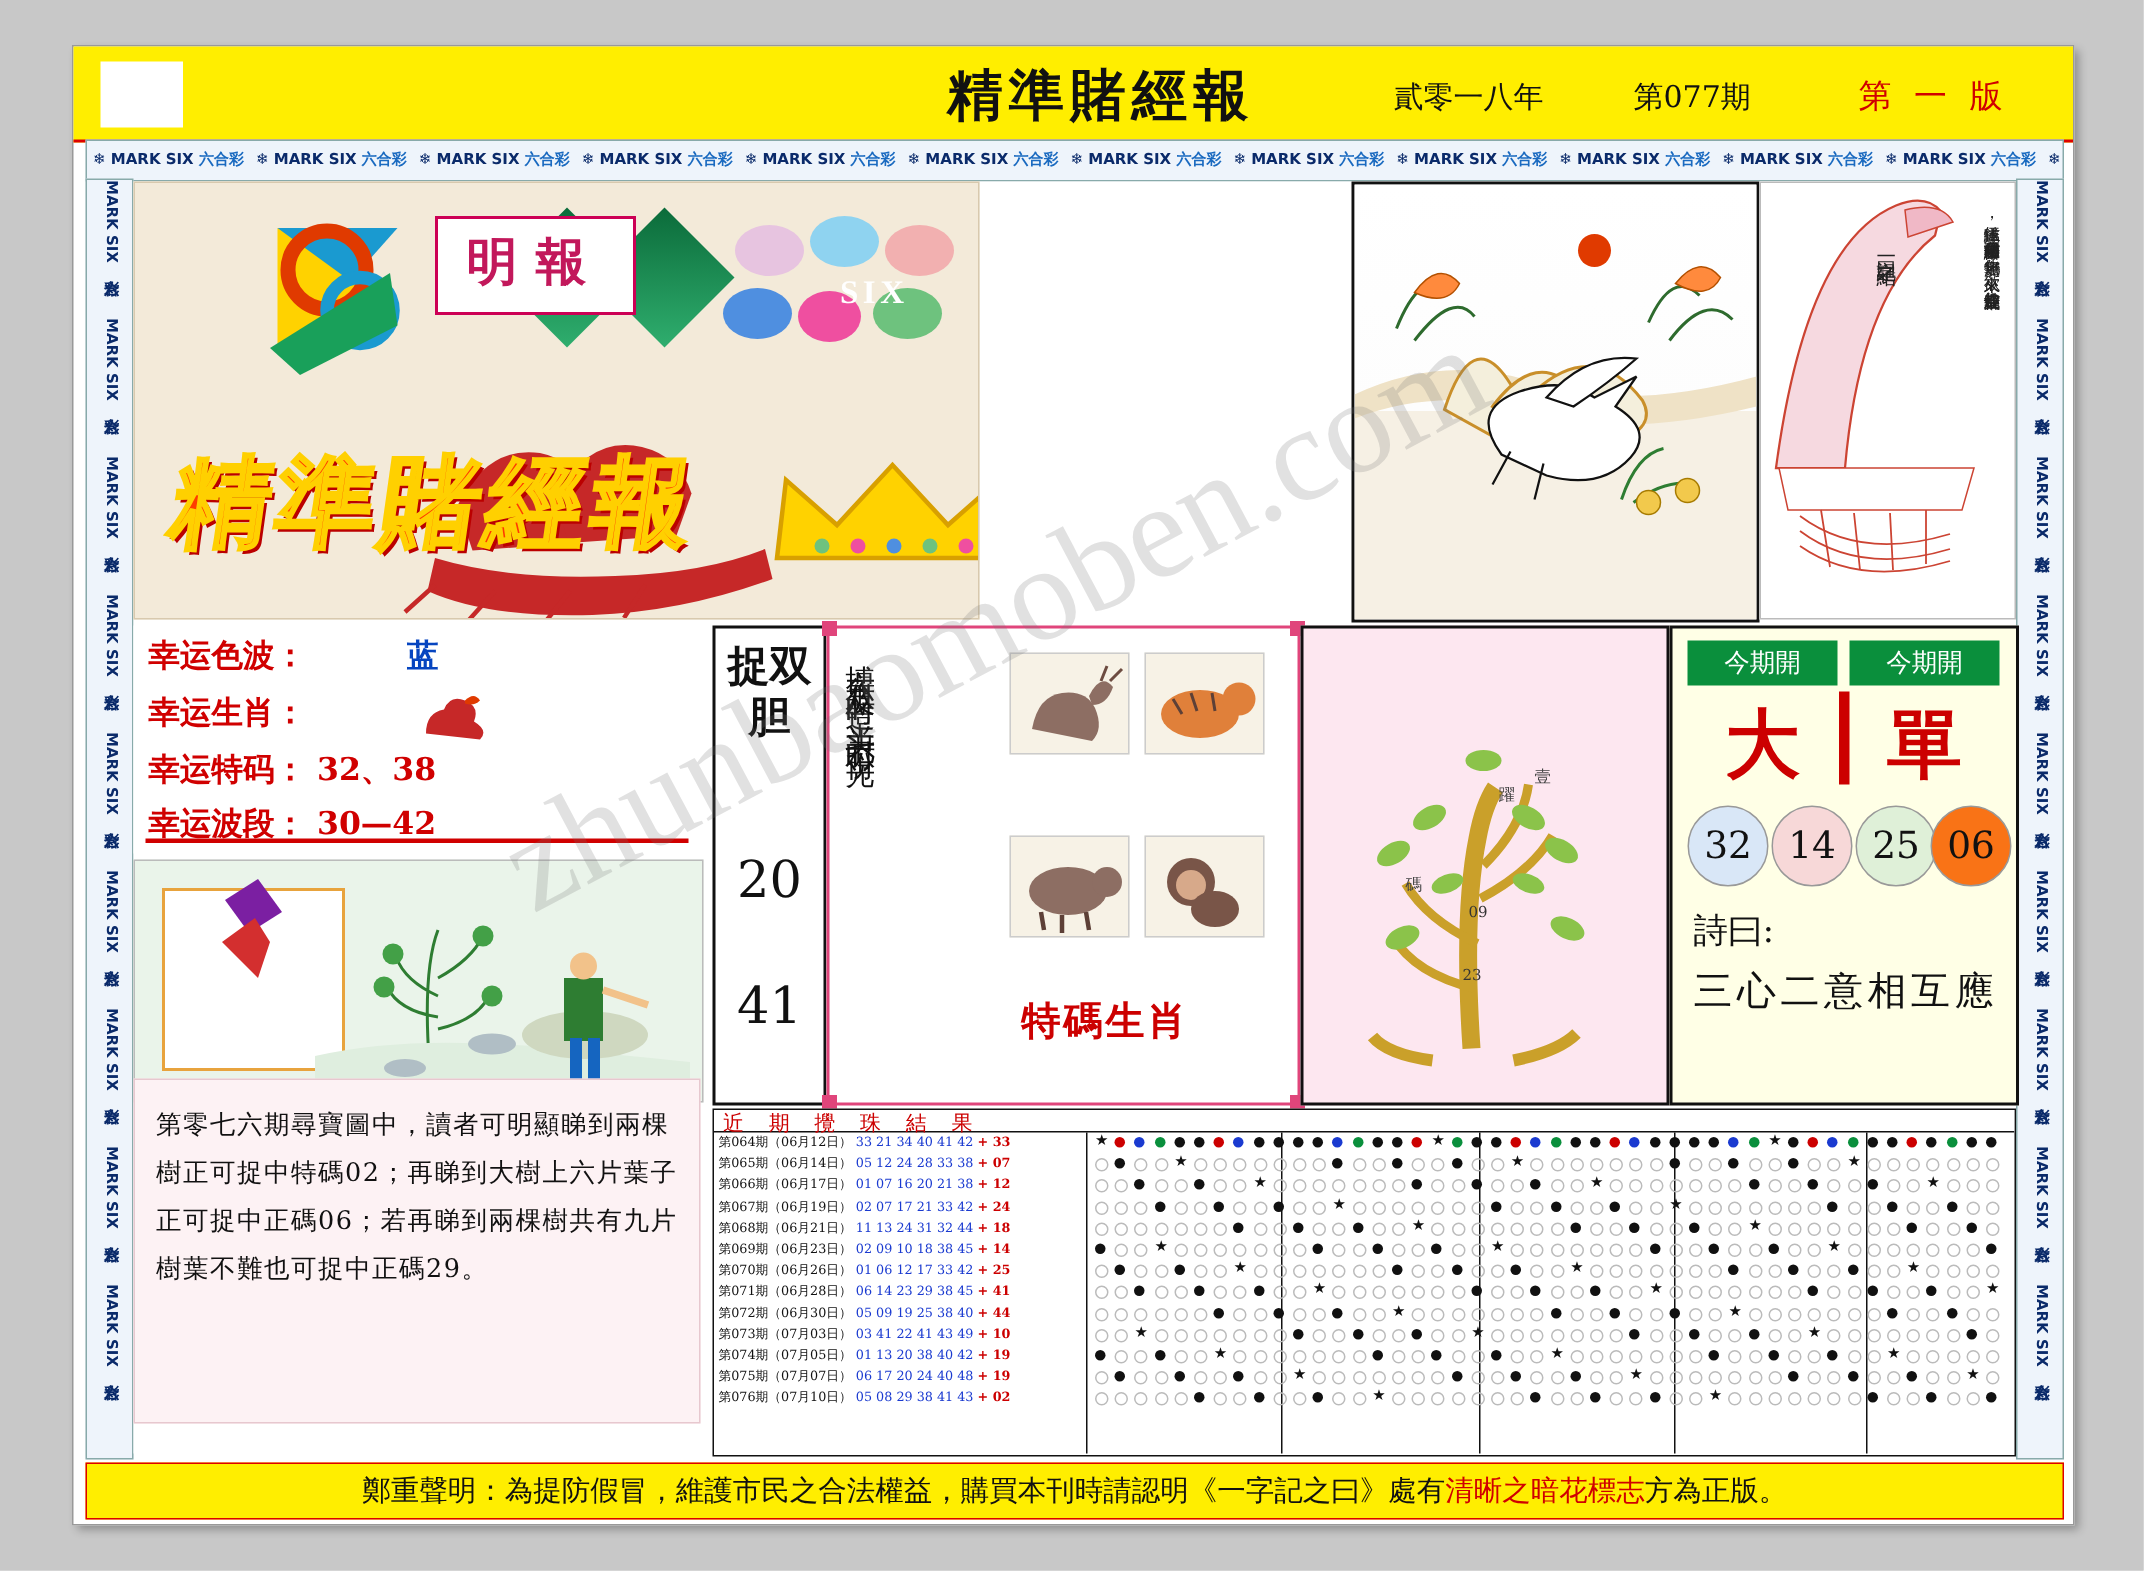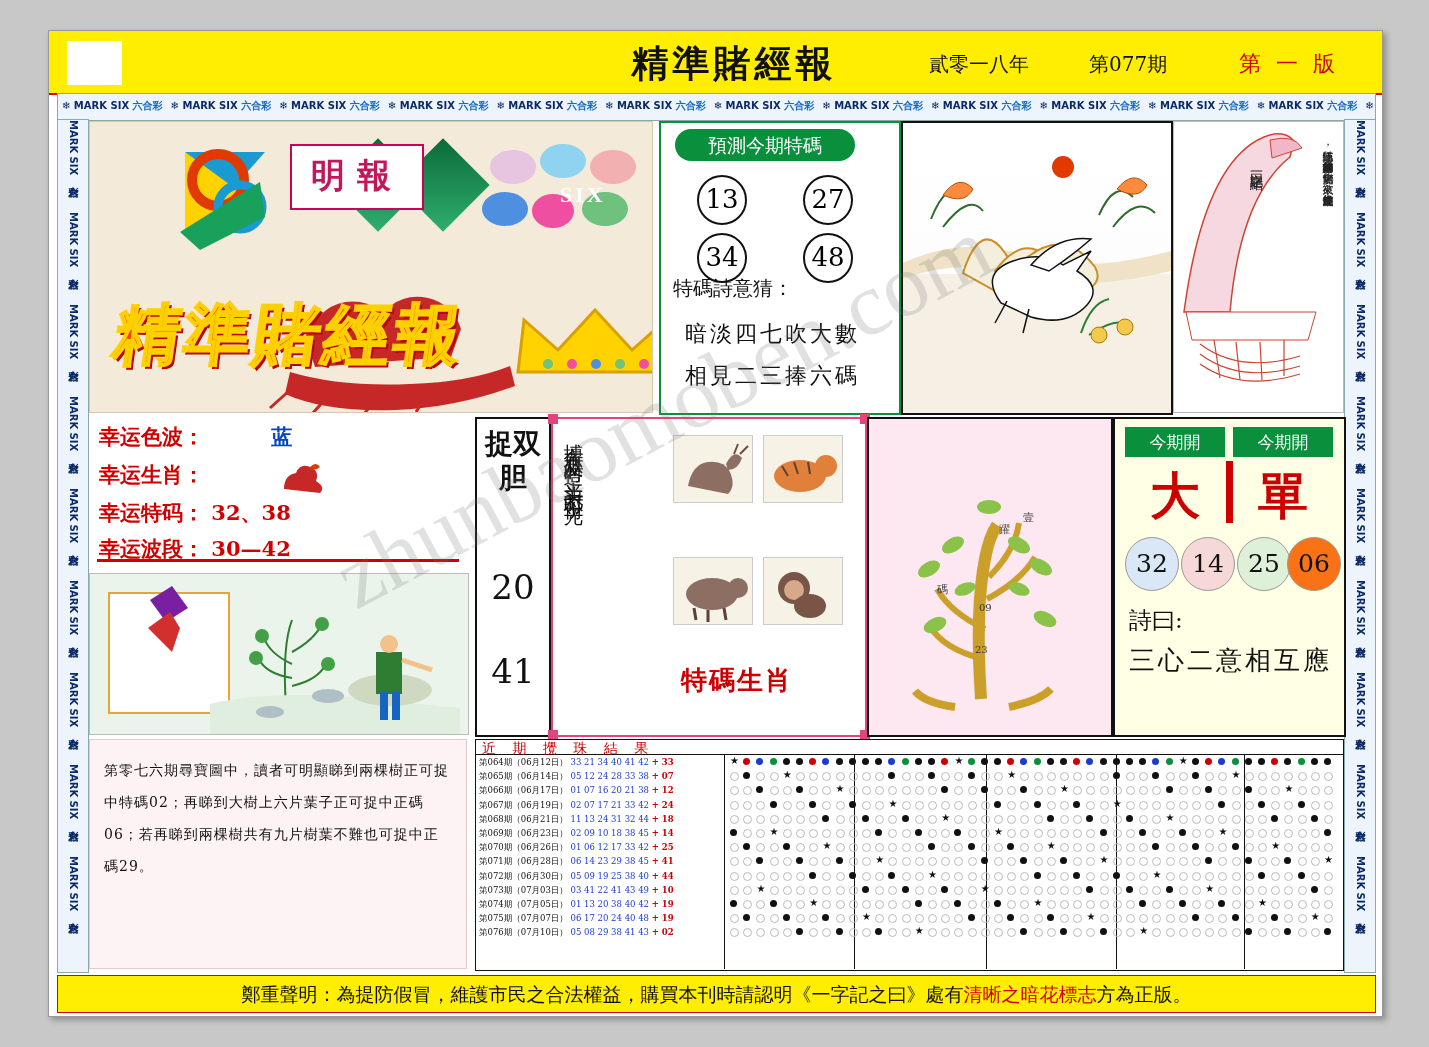--- a/index.html
+++ b/index.html
@@ -47,21 +47,21 @@
   
   .lucky{position:absolute;left:0;top:296px;width:378px;height:152px;background:#fff;}
   .lucky-row{position:absolute;left:10px;font-family:"DejaVu Serif",serif;font-size:21px;color:#d00000;font-weight:bold;white-space:nowrap;}
   .lucky-val{color:#d00000;}
   .lucky-blue{color:#0645c0;font-weight:bold;}
   .lucky-line{position:absolute;left:8px;top:142px;width:362px;height:3px;background:#d00000;}
   
   .paintbox{position:absolute;left:0;top:452px;width:378px;height:160px;background:#eaf4ea;border:1px solid #bbb;overflow:hidden;}
   .bookpage{position:absolute;left:18px;top:18px;width:118px;height:118px;background:#fff;border:2px solid #e8a33d;}
   
-  .btext{position:absolute;left:0;top:618px;width:378px;height:230px;background:#fdf2f4;border:1px solid #e7c8cf;padding:14px 14px 0 14px;box-sizing:border-box;font-family:"DejaVu Serif",serif;font-size:14px;line-height:32px;color:#111;letter-spacing:1px;}
+  .btext{position:absolute;left:0;top:598px;width:378px;height:230px;background:#fdf2f4;border:1px solid #e7c8cf;padding:14px 14px 0 14px;box-sizing:border-box;font-family:"DejaVu Serif",serif;font-size:17px;line-height:32px;color:#111;letter-spacing:1px;}
   
   .zsd{position:absolute;left:386px;top:296px;width:72px;height:316px;background:#fff;border:2px solid #111;}
   .zsd-t{position:absolute;left:8px;top:8px;width:56px;font-family:"DejaVu Serif",serif;font-size:28px;font-weight:bold;color:#111;line-height:34px;text-align:center;}
   .zsd-n{position:absolute;left:0;width:72px;text-align:center;font-family:"DejaVu Serif",serif;font-size:34px;color:#111;}
   
   .animals{position:absolute;left:462px;top:296px;width:312px;height:316px;background:#fff;border:2px solid #e0457b;}
   .poem{position:absolute;left:6px;top:8px;writing-mode:vertical-rl;font-family:"DejaVu Serif",serif;font-size:20px;color:#111;height:290px;line-height:30px;letter-spacing:4px;}
   .apic{position:absolute;width:78px;height:66px;background:#f7f2e6;border:1px solid #ccc;overflow:hidden;}
   .tmsx{position:absolute;left:128px;top:244px;font-family:"DejaVu Serif",serif;font-size:26px;font-weight:bold;color:#c00;letter-spacing:2px;}
   .corner{position:absolute;width:10px;height:10px;background:#e0457b;}
@@ -167,30 +167,20 @@
         <path d="M8 70 L14 18 L48 48 L85 8 L122 48 L156 18 L162 70 Z" fill="#ffd200" stroke="#d8a000" stroke-width="3"></path>
         <circle cx="38" cy="62" r="5" fill="#6ec27e"></circle>
           <circle cx="62" cy="62" r="5" fill="#ef4fa0"></circle>
         <circle cx="86" cy="62" r="5" fill="#4f8fe0"></circle>
           <circle cx="110" cy="62" r="5" fill="#6ec27e"></circle>
         <circle cx="134" cy="62" r="5" fill="#ef4fa0"></circle>
       </svg>
       <div class="bigtitle">精準賭經報</div>
     </div>
 
-    <div class="predict">
-      <div class="predict-hd">預測今期特碼</div>
-      <div class="pnum" style="left:36px;top:52px;">13</div>
-      <div class="pnum" style="left:142px;top:52px;">27</div>
-      <div class="pnum" style="left:36px;top:110px;">34</div>
-      <div class="pnum" style="left:142px;top:110px;">48</div>
-      <div class="plabel">特碼詩意猜：</div>
-      <div class="pline" style="top:196px;">暗淡四七吹大數</div>
-      <div class="pline" style="top:238px;">相見二三捧六碼</div>
-    </div>
 
     <div class="birdbox">
       <div class="sky"></div>
         <div class="ground"></div>
       <svg width="268" height="290" style="position:absolute;left:0;top:0;">
         <circle cx="160" cy="44" r="11" fill="#e03a00"></circle>
         <path d="M0 140 q60 -28 120 -8 q60 20 148 -4 l0 20 q-90 22 -150 4 q-60 -18 -118 4 Z" fill="#efe2c6"></path>
         <g stroke="#c98f2a" stroke-width="2" fill="#f4efdc">
           <path d="M60 150 q18 -55 42 -20 q18 26 -6 40 Z"></path>
           <path d="M92 148 q30 -40 56 -10 q18 22 -10 36 Z"></path>

